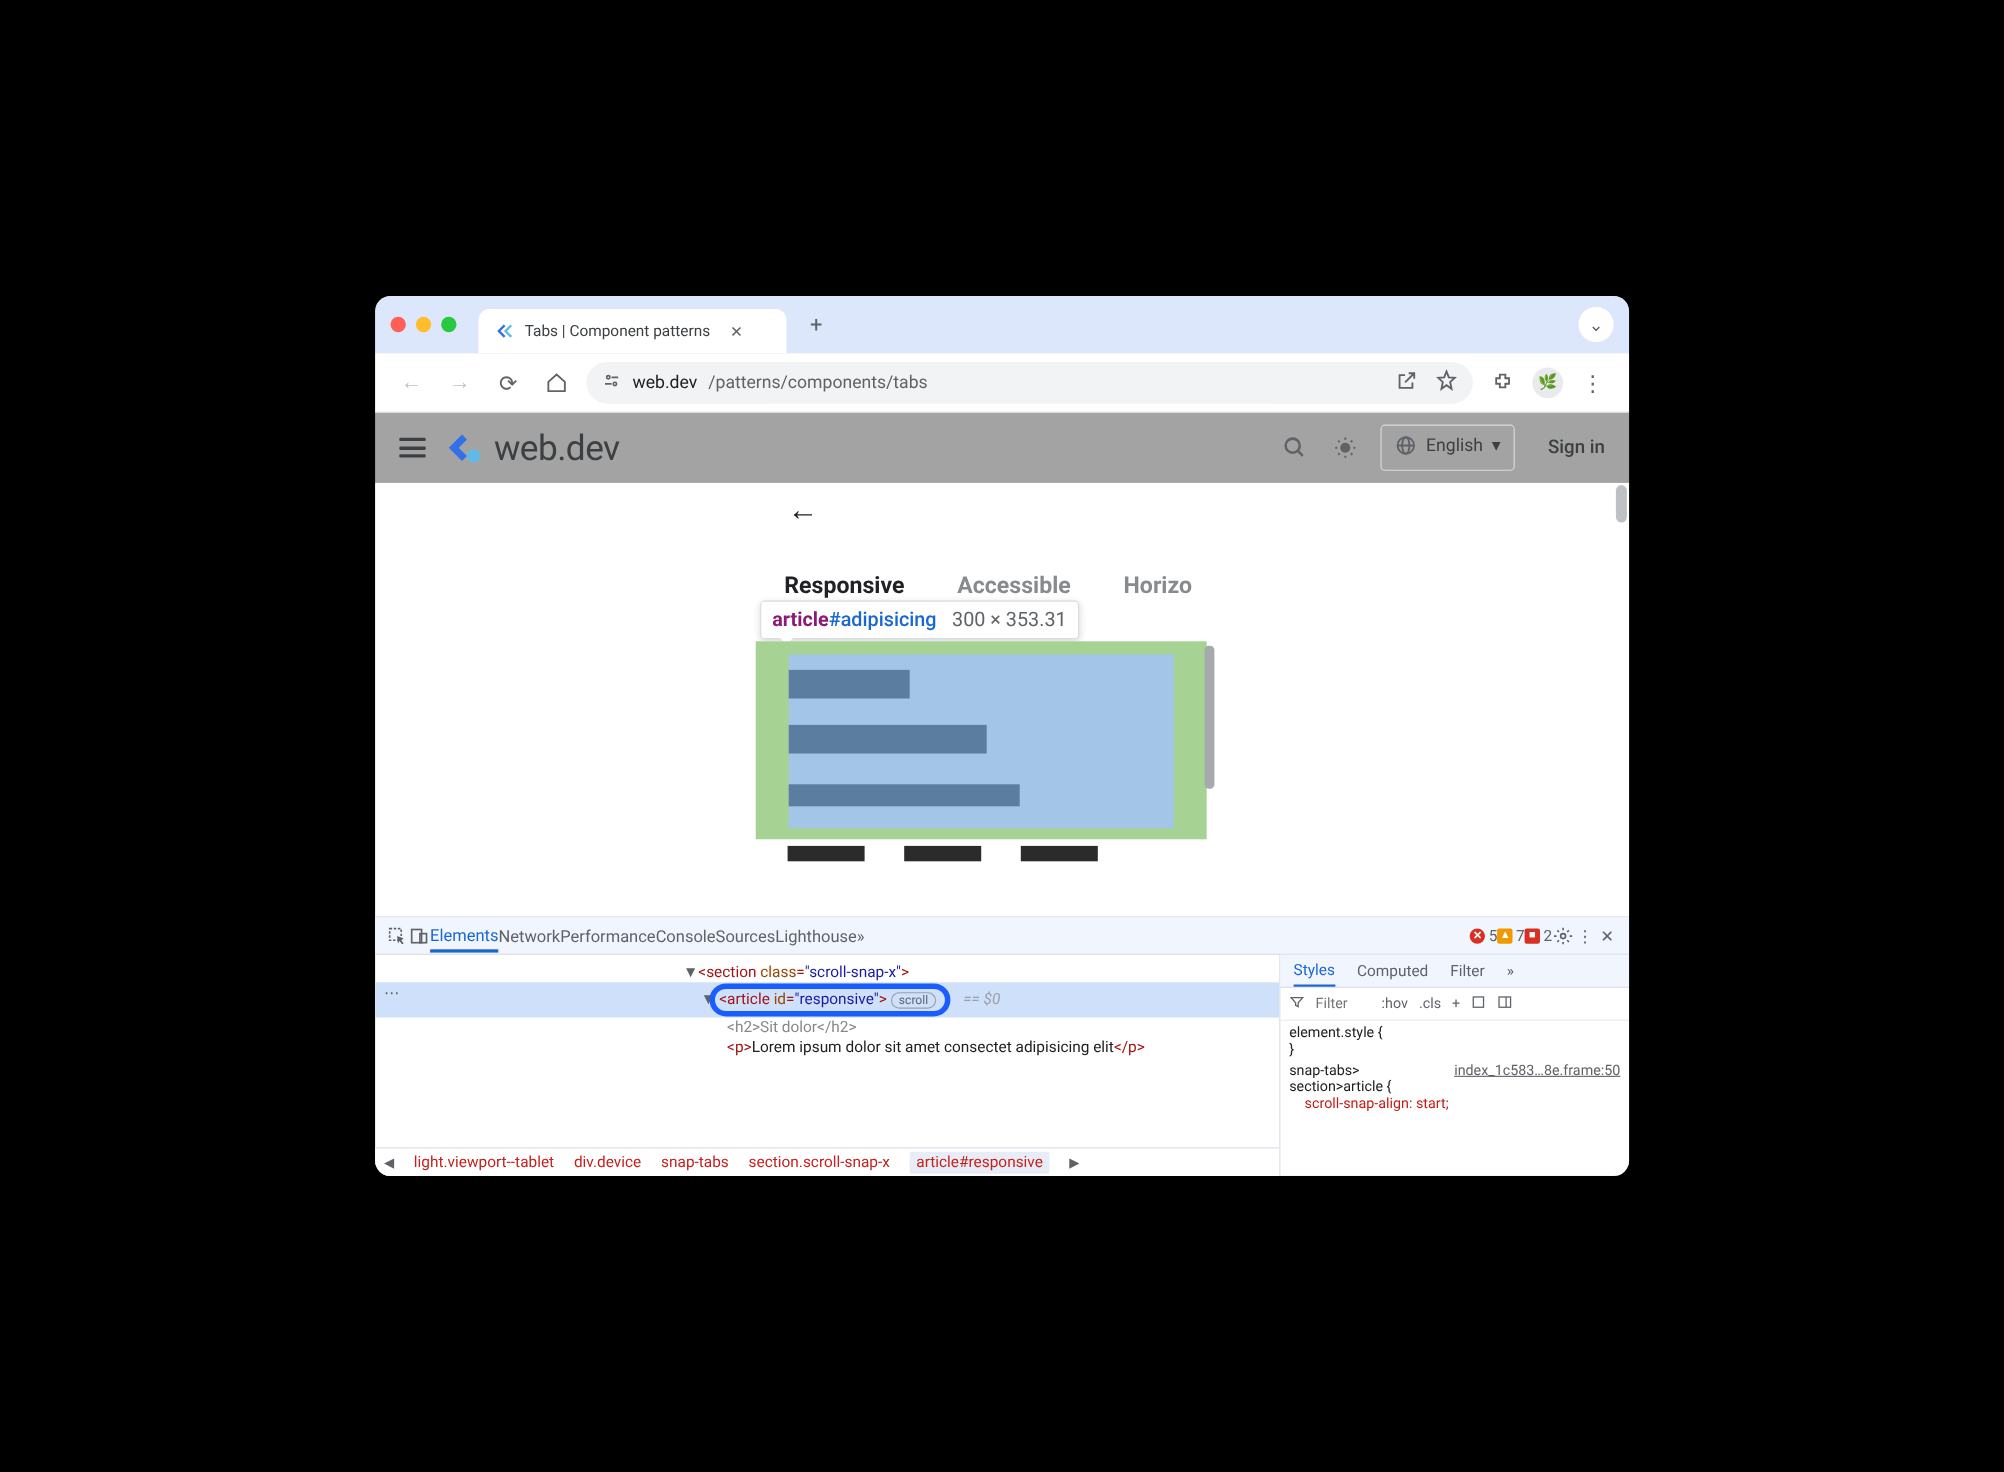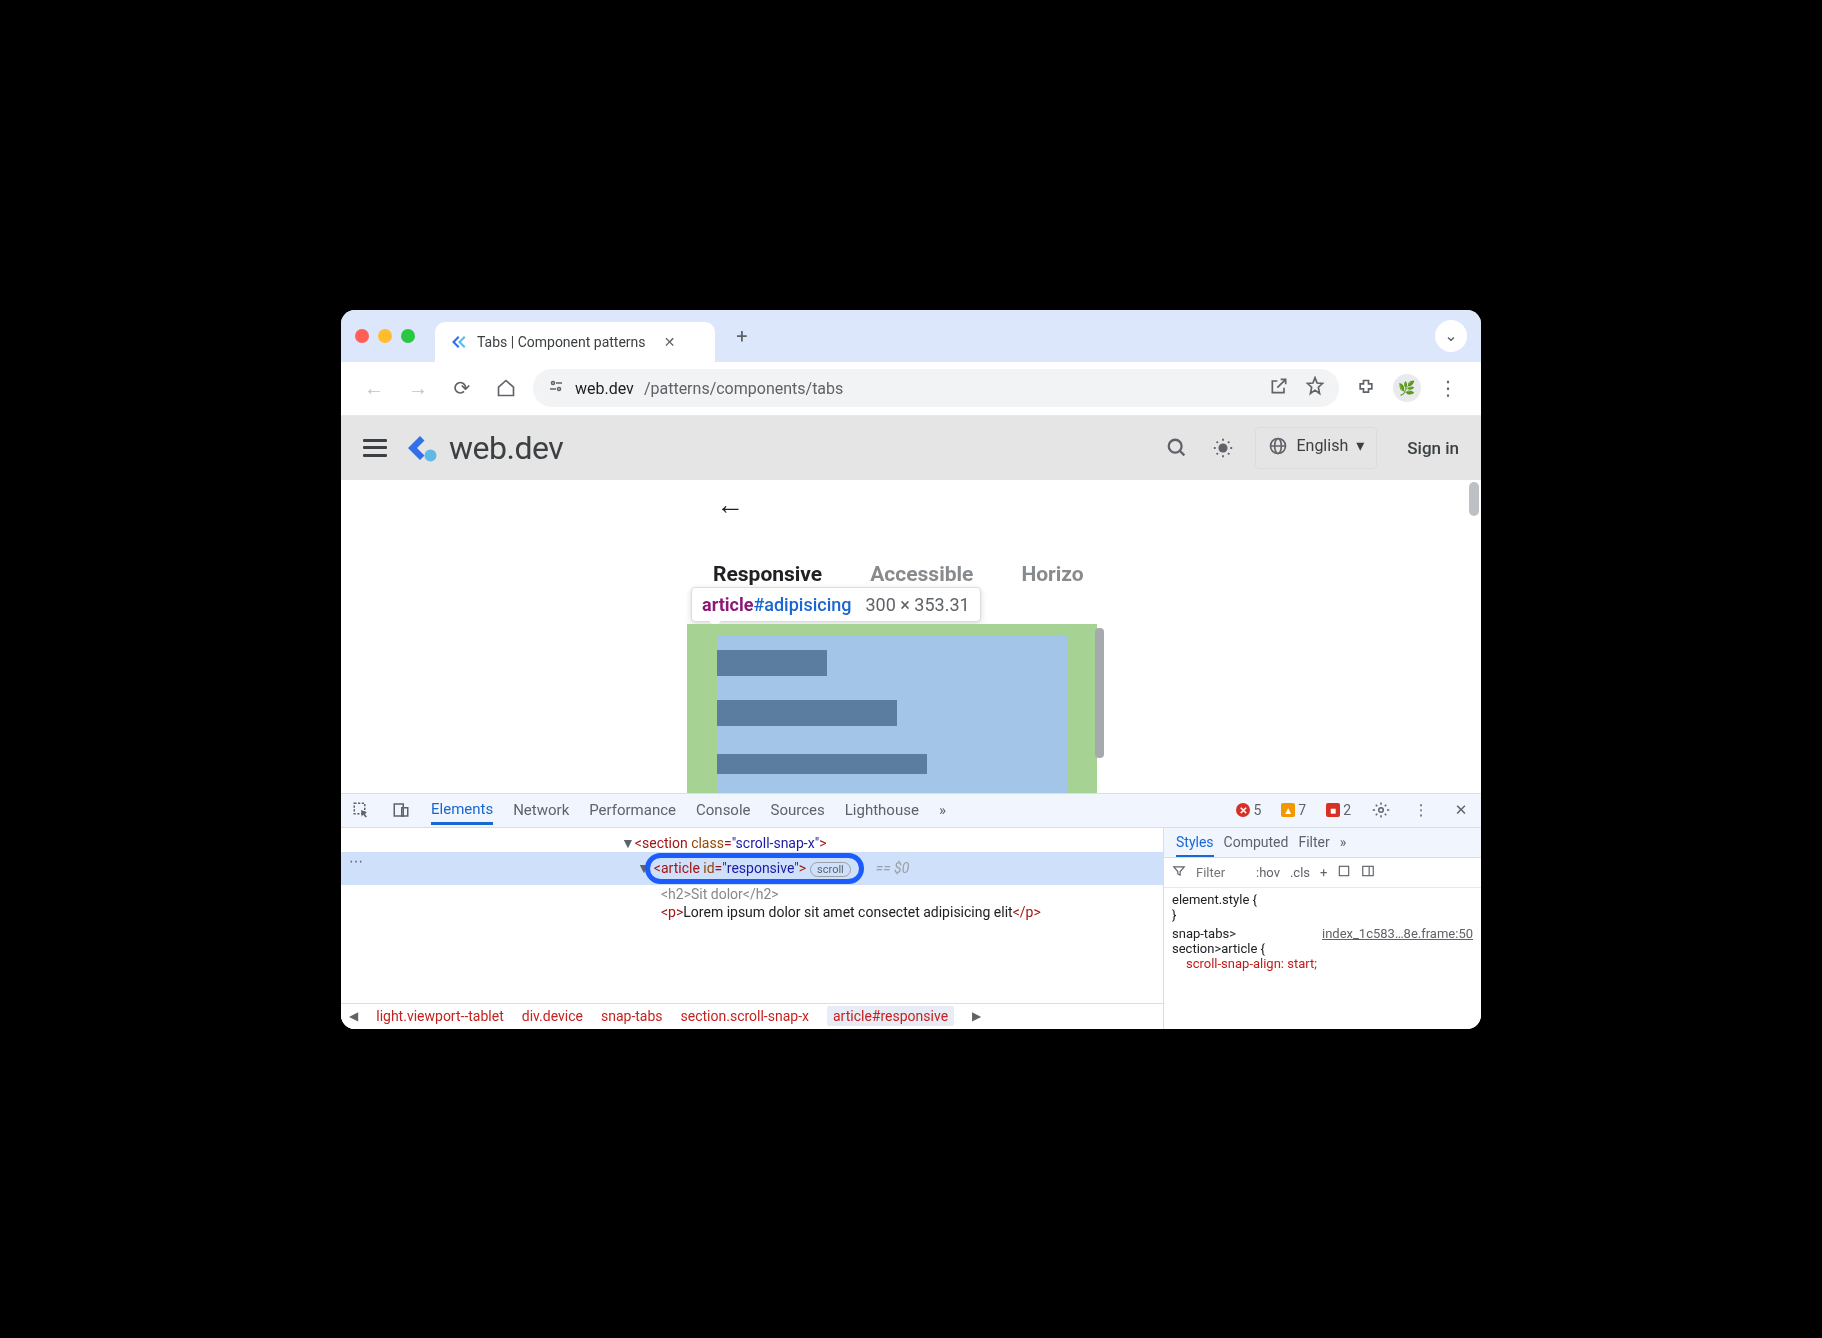--- a/index.html
+++ b/index.html
@@ -1,17 +1,17 @@
 <!DOCTYPE html>
 <html><head>
 <meta charset="utf-8">
 <style>
 * { box-sizing: border-box; margin: 0; padding: 0; font-family: -apple-system, BlinkMacSystemFont, "Segoe UI", Roboto, Arial, sans-serif; }
 body { background: #000; width: 1822px; height: 1338px; display: flex; align-items: center; justify-content: center; }
-.window { width: 1140px; height: 719px; background: #e5e5e5; border-radius: 14px; overflow: hidden; box-shadow: 0 10px 40px rgba(0,0,0,0.5); display: flex; flex-direction: column; }
+.window { width: 1140px; height: 800px; background: #a3a3a3; border-radius: 14px; overflow: hidden; box-shadow: 0 10px 40px rgba(0,0,0,0.5); display: flex; flex-direction: column; }
 
 
 .chrome-tabbar { background: #dde7fb; height: 52px; display: flex; align-items: center; padding: 0 14px; position: relative; }
 .traffic-lights { display: flex; gap: 9px; margin-right: 20px; }
 .tl { width: 14px; height: 14px; border-radius: 50%; }
 .tl.red { background: #ff5f57; }
 .tl.yellow { background: #ffbd2e; }
 .tl.green { background: #28c840; }
 .chrome-tab { background: #fff; height: 40px; border-radius: 10px 10px 0 0; display: flex; align-items: center; padding: 0 14px; gap: 10px; margin-top: 12px; min-width: 280px; }
 .chrome-tab .favicon { width: 18px; height: 18px; display:flex; align-items:center; justify-content:center;}
@@ -57,40 +57,40 @@
 .tooltip-arrow { position:absolute; top:139px; left:26px; width:0; height:0; border-left:8px solid transparent; border-right:8px solid transparent; border-top:8px solid #fff;}
 .highlight-area { position:absolute; top:144px; left:6px; width:410px; height:180px; background:#a6d394; }
 .highlight-inner { position:absolute; top:12px; left:30px; width:350px; height:158px; background:#a3c5e8; }
 .bar { position:absolute; background:#5a7da0; height:26px; }
 .device-scroll { position:absolute; right:2px; top:148px; width:9px; height:130px; background:#a7aaad; border-radius:4px;}
 .thumbs { position:absolute; top:330px; left:35px; display:flex; gap:36px;}
 .thumb { width:70px; height:14px; background:#2b2b2b;}
 
 
 .devtools { height:236px; border-top:1px solid #d8dde6; display:flex; flex-direction:column; background:#fff;}
-.dt-tabs { height:34px; border-bottom:1px solid #d8dde6; display:flex; align-items:center; padding:0 10px; gap:20px; font-size:15px; color:#5f6368; background:#f1f6fe;}
+.dt-tabs { height:34px; border-bottom:1px solid #d8dde6; display:flex; align-items:center; padding:0 10px; font-size:15px; color:#5f6368; background:#f1f6fe;}
 .dt-tabs .dt-icon { width:20px; height:20px; display:flex; align-items:center; justify-content:center;}
 .dt-tabs .active { color:#1967d2; border-bottom:3px solid #1967d2; padding-bottom:4px; margin-bottom:-5px;}
 .dt-tabs .spacer { flex:1;}
 .dt-tabs .badge { display:flex; align-items:center; gap:3px; font-size:14px;}
 .dt-tabs .badge .dot { width:14px; height:14px; border-radius:2px; display:flex; align-items:center; justify-content:center; color:#fff; font-size:10px; font-weight:bold;}
 .dt-body { flex:1; display:flex; }
 .dt-elements { flex:1; font-family: Menlo, Consolas, monospace; font-size:14px; padding:6px 0; overflow:hidden; position:relative;}
 .dt-line { padding:1px 0 1px 300px; white-space:nowrap; color:#202124;}
 .dt-line.selected { background:#cfe0fb; position:relative;}
 .dt-line.selected::before { content:"⋯"; position:absolute; left:8px; color:#5f6368;}
 .tag-br { color:#a31515;}
 .attr-n { color:#994500;}
 .attr-v { color:#1a1aa6;}
 .txt { color:#202124;}
 .badge-pill { display:inline-block; border:1px solid #9aa0a6; border-radius:10px; padding:0 6px; font-size:11px; color:#5f6368; margin-left:4px;}
 .highlight-ring { display:inline-block; border:5px solid #1b5cff; border-radius:16px; padding:2px 8px 2px 4px; margin-left:-6px;}
 .eq0 { color:#9aa0a6; font-style:italic; margin-left:12px;}
 .dt-styles { width:318px; border-left:1px solid #d8dde6; display:flex; flex-direction:column;}
-.styles-tabs { height:30px; border-bottom:1px solid #d8dde6; display:flex; align-items:center; gap:10px; padding:0 12px; font-size:14px; color:#5f6368; background:#f1f6fe;}
+.styles-tabs { height:30px; border-bottom:1px solid #d8dde6; display:flex; align-items:center; gap:20px; padding:0 12px; font-size:14px; color:#5f6368; background:#f1f6fe;}
 .styles-tabs .active { color:#1967d2; border-bottom:2px solid #1967d2; padding-bottom:5px; margin-bottom:-6px;}
 .styles-toolbar { height:30px; border-bottom:1px solid #e8eaed; display:flex; align-items:center; padding:0 8px; gap:10px; font-size:13px; color:#5f6368;}
 .styles-toolbar input { border:none; outline:none; width:50px; font-size:13px;}
 .styles-body { flex:1; font-family:Menlo,Consolas,monospace; font-size:13px; padding:4px 8px; overflow:hidden;}
 .css-sel { color:#202124;}
 .css-link { color:#5f6368; text-decoration:underline; float:right;}
 .css-prop { color:#c41a16; margin-left:14px;}
 .breadcrumb-bar { height:26px; border-top:1px solid #d8dde6; display:flex; align-items:center; padding:0 8px; gap:18px; font-size:14px; color:#c5221f; background:#fff; overflow:hidden;}
 .breadcrumb-bar .bc-active { background:#e8ecf6; color:#c5221f; padding:2px 6px; border-radius:2px;}
 .breadcrumb-bar .chev { color:#5f6368; font-size:12px;}

